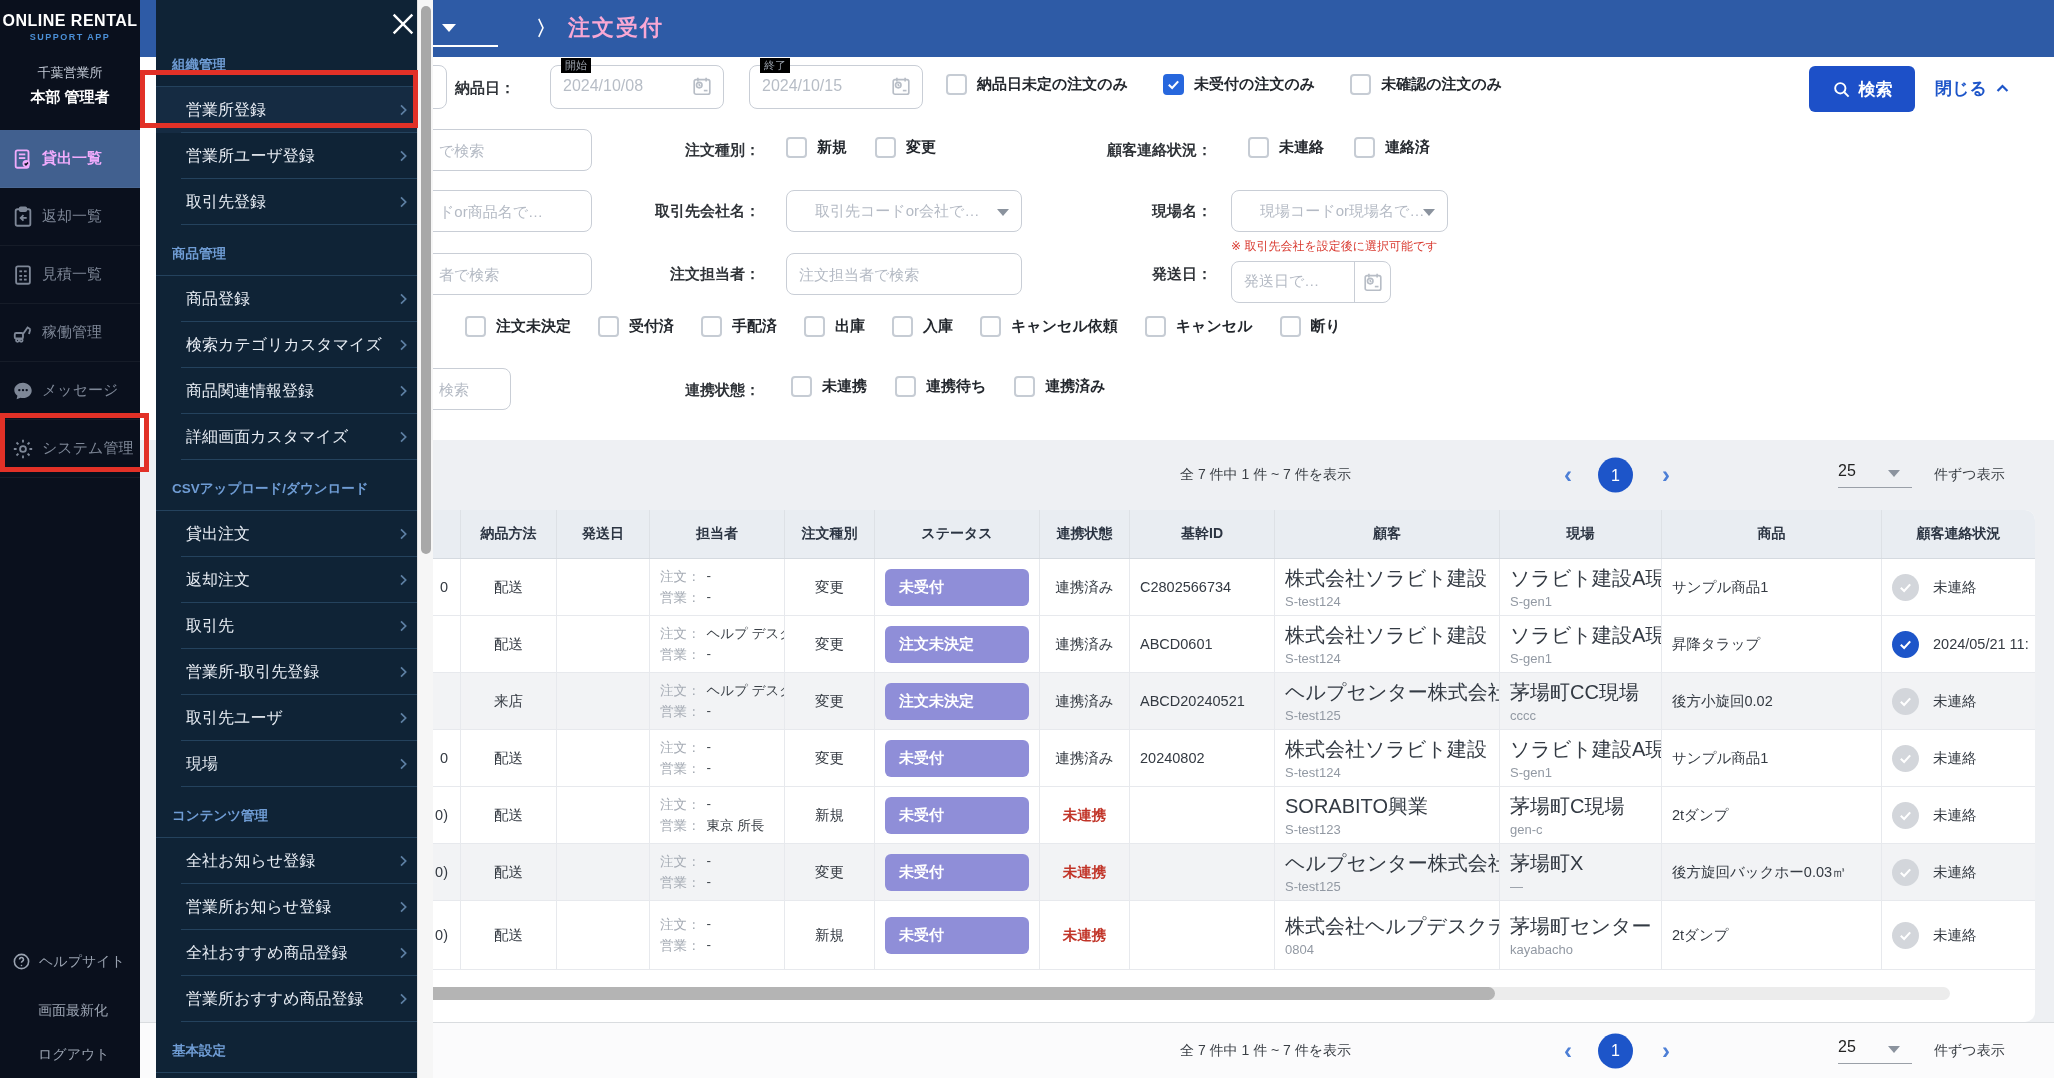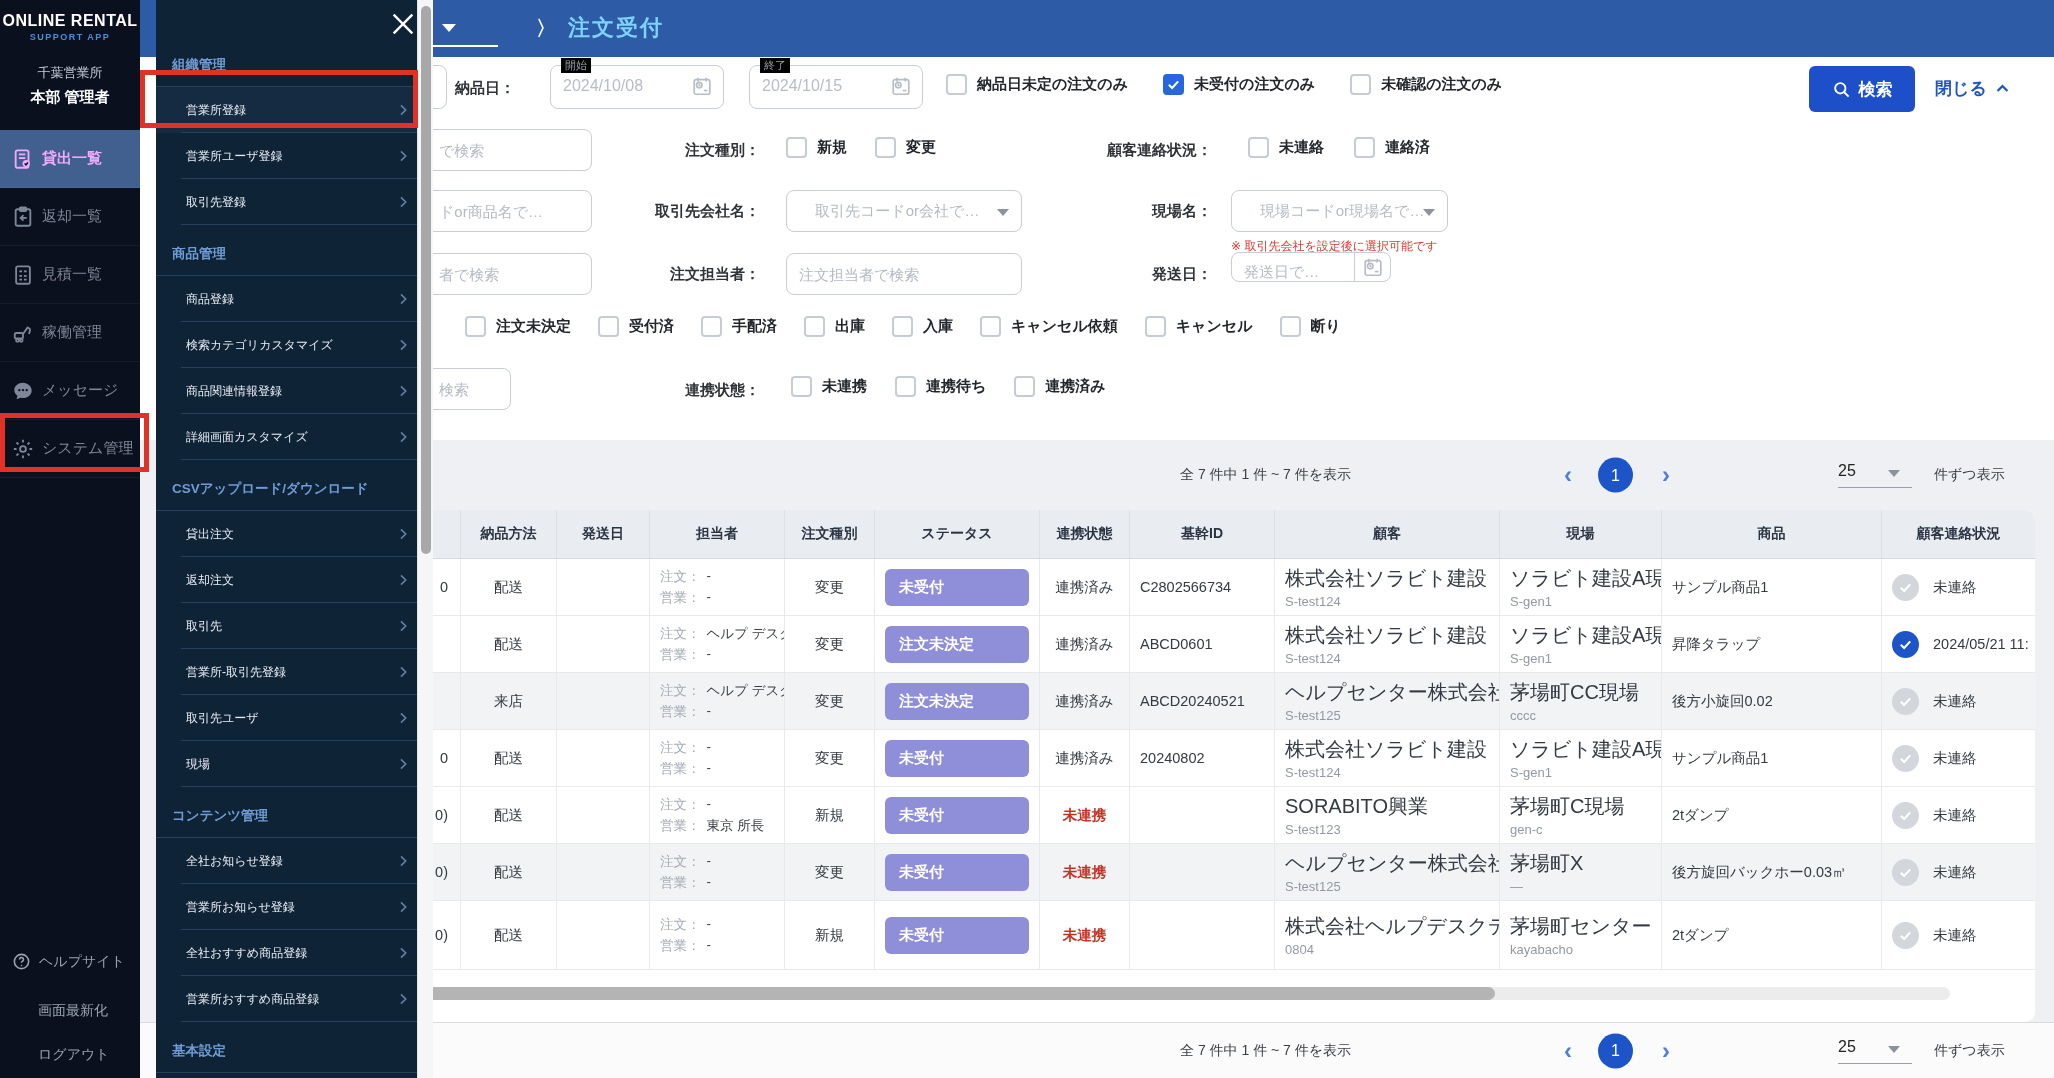--- a/index.html
+++ b/index.html
@@ -5,21 +5,21 @@
   html,body{margin:0;padding:0;}
   body{width:2054px;height:1078px;font-family:"Liberation Sans","DejaVu Sans",sans-serif;}
   .app{position:relative;width:2054px;height:1078px;background:#eef0f3;overflow:hidden;}
   .main{position:absolute;left:140px;top:0;width:1914px;height:1078px;}
 
   
   .topbar{position:absolute;left:0;top:0;right:0;height:57px;background:#2e5ba6;}
   .bc-caret{position:absolute;left:302px;top:24px;width:0;height:0;border-left:7px solid transparent;border-right:7px solid transparent;border-top:8px solid #fff;}
   .bc-underline{position:absolute;left:288px;top:45px;width:70px;height:2px;background:#fff;}
   .bc-sep{position:absolute;left:396px;top:15px;color:#fff;font-size:20px;font-weight:bold;}
-  .page-title{position:absolute;left:428px;top:13px;margin:0;color:#7dd3fc;font-size:22px;font-weight:bold;letter-spacing:2px;}
+  .page-title{position:absolute;left:428px;top:13px;margin:0;color:#f9a8d4;font-size:22px;font-weight:bold;letter-spacing:2px;}
 
   
   .filter-panel{position:absolute;left:0;top:57px;right:0;height:383px;background:#fff;}
   .f-label{position:absolute;font-size:15px;font-weight:bold;color:#2f3338;white-space:nowrap;}
   .f-label.r{text-align:right;width:200px;}
   .f-input{position:absolute;height:42px;border:1.5px solid #c9ced6;border-radius:8px;background:#fff;font-size:15px;color:#555;padding:0 12px;box-sizing:border-box;outline:none;}
   .f-input::placeholder{color:#b4bac4;opacity:1;}
   .pad88{padding-left:88px;}
   .date-box{position:absolute;height:44px;border:1.5px solid #c9ced6;border-radius:8px;background:#fff;box-sizing:border-box;}
   .date-legend{position:absolute;top:-8px;left:10px;background:#000000;padding:0 4px;font-size:11px;color:#9aa1ab;}
@@ -30,21 +30,21 @@
   .sel-caret{position:absolute;right:12px;top:18px;width:0;height:0;border-left:6px solid transparent;border-right:6px solid transparent;border-top:7px solid #8b939e;}
   .cb-group{position:absolute;display:flex;align-items:center;}
   .cb-item{display:flex;align-items:center;gap:10px;cursor:pointer;}
   .cb-box{width:21px;height:21px;border:2px solid #c6ccd4;border-radius:4px;background:#fff;box-sizing:border-box;flex:none;display:flex;align-items:center;justify-content:center;}
   .cb-box.checked{background:#2767dd;border-color:#2767dd;}
   .cb-box svg{width:15px;height:15px;}
   .cb-label{font-size:15px;font-weight:bold;color:#23272d;white-space:nowrap;}
   .search-btn{position:absolute;left:1669px;top:9px;width:106px;height:46px;background:#1d50c8;border:none;border-radius:6px;color:#fff;font-size:17px;font-weight:bold;display:flex;align-items:center;justify-content:center;gap:8px;cursor:pointer;font-family:inherit;}
   .close-link{position:absolute;left:1795px;top:20px;color:#1d55c9;font-weight:bold;font-size:17px;display:flex;gap:7px;align-items:center;cursor:pointer;}
   .note-red{position:absolute;font-size:12px;color:#d93a30;white-space:nowrap;}
-  .ship-wrap{position:absolute;left:1091px;top:195px;width:160px;height:30px;border:1.5px solid #c9ced6;border-radius:8px;box-sizing:border-box;background:#fff;}
+  .ship-wrap{position:absolute;left:1091px;top:204px;width:160px;height:42px;border:1.5px solid #c9ced6;border-radius:8px;box-sizing:border-box;background:#fff;}
   .ship-wrap .ph{position:absolute;left:12px;top:10px;font-size:15px;color:#b4bac4;}
   .ship-icon{position:absolute;right:0;top:0;width:36px;height:100%;border-left:1.5px solid #c9ced6;display:flex;align-items:center;justify-content:center;color:#b7bdc6;box-sizing:border-box;}
   .ship-icon svg{width:22px;height:22px;}
 
   
   .pagebar{position:absolute;left:0;right:0;}
   #toolbar-top{top:440px;height:70px;}
   #toolbar-bottom{top:1022px;height:56px;background:#fbfbfc;border-top:1px solid #d9dcdf;box-sizing:border-box;}
   .pagebar > *{position:absolute;top:50%;transform:translateY(-50%);}
   .pg-count{left:1040px;font-size:14px;color:#3a3f45;white-space:nowrap;}
@@ -103,21 +103,21 @@
   .fi-1{top:1002px;left:38px;}
   .fi-2{top:1046px;left:38px;}
 
   
   .menu-overlay{position:absolute;left:140px;top:0;width:293px;height:1078px;z-index:10;}
   .menu-panel{position:absolute;left:16px;top:0;width:277px;height:1078px;background:#0f2336;overflow:hidden;}
   .menu-close{position:absolute;top:10px;right:16px;width:28px;height:28px;background:none;border:none;color:#fff;cursor:pointer;padding:0;}
   .menu-close svg{width:28px;height:28px;}
   .menu-sections{margin-top:36px;}
   .m-section-title{padding:20px 0 12px 16px;font-size:13.5px;font-weight:bold;color:#6f9cd4;border-bottom:1px solid #24425d;}
-  .m-item{position:relative;height:46px;display:flex;align-items:center;padding:0 22px 0 30px;color:#e8edf4;font-size:12px;cursor:pointer;}
+  .m-item{position:relative;height:46px;display:flex;align-items:center;padding:0 22px 0 30px;color:#e8edf4;font-size:16px;cursor:pointer;}
   .m-item::after{content:"";position:absolute;left:25px;right:0;bottom:0;height:1px;background:#24425d;}
   .m-item.hl{background:#152b42;}
   .m-chev{margin-left:auto;color:#5d7fa3;display:inline-flex;}
   .m-chev svg{width:16px;height:16px;}
   .menu-scrollbar{position:absolute;left:277px;top:0;width:16px;height:1078px;background:#f6f6f6;border-left:1px solid #e2e2e2;box-sizing:border-box;}
   .menu-thumb{position:absolute;left:3px;top:6px;width:10px;height:548px;background:#a8a8a8;border-radius:5px;}
 
   
   .redbox{position:absolute;border:5px solid #e23127;box-sizing:border-box;z-index:30;pointer-events:none;}
   .rb1{left:140px;top:70px;width:278px;height:58px;}

